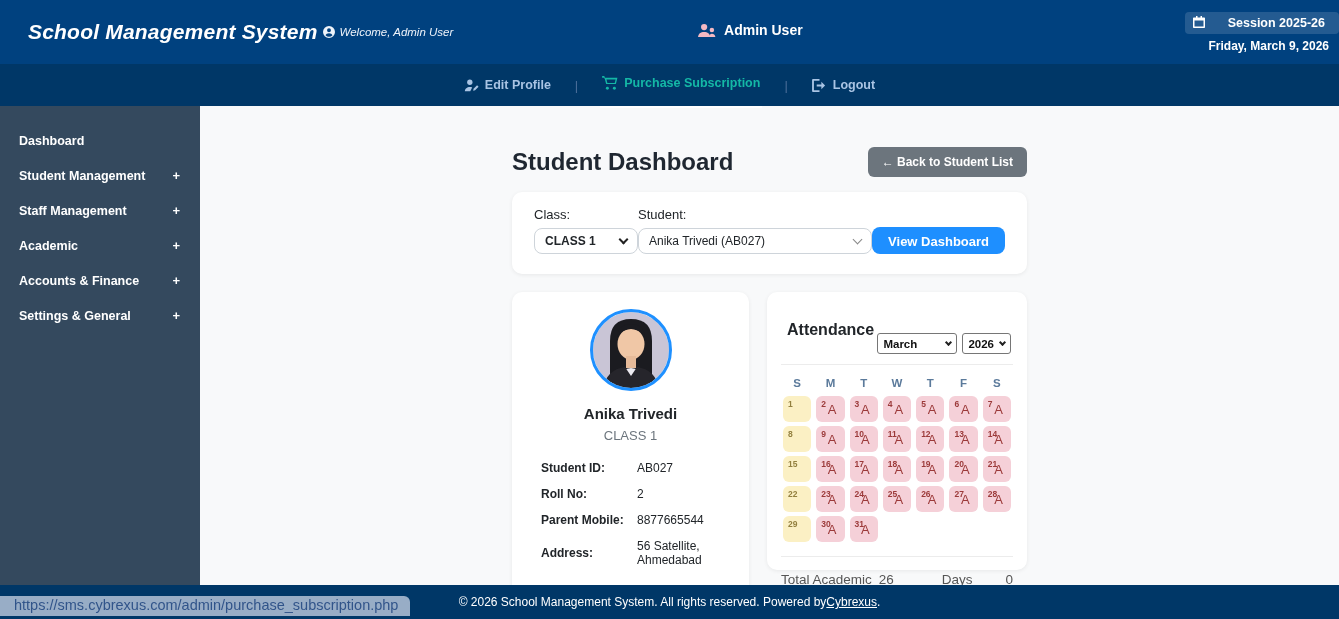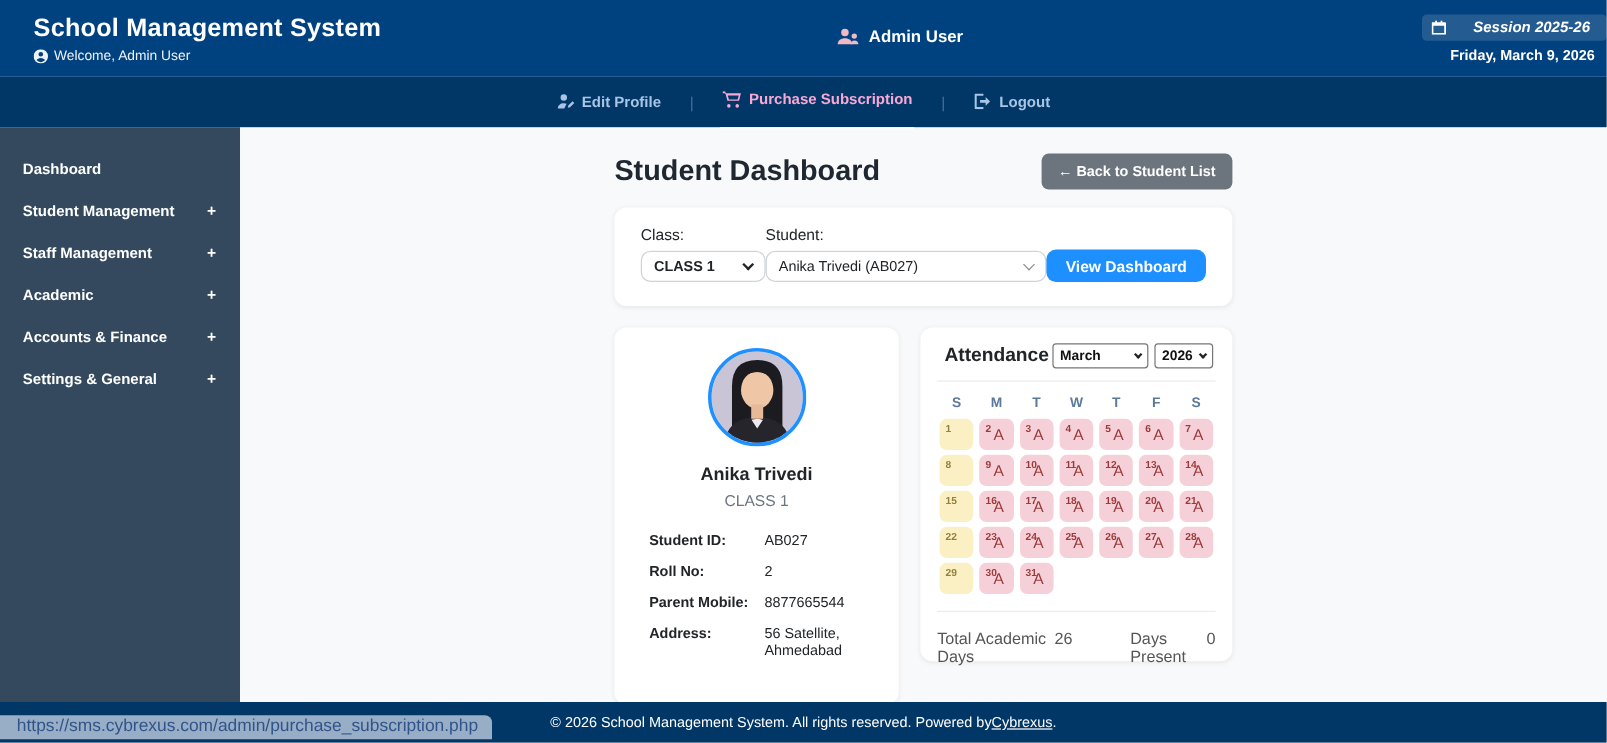--- a/index.html
+++ b/index.html
@@ -11,63 +11,63 @@
     overflow: hidden;
   }
   .app { display:flex; flex-direction:column; width:1339px; height:619px; }
 
   
   .topbar {
     height:64px; background:#00417f; color:#fff;
     display:flex; align-items:center; position:relative;
     padding:0 8px 0 28px; flex:0 0 auto;
   }
-  .brand { display:flex; flex-direction:column; gap:5px; }
+  .brand { display:flex; flex-direction:row; gap:5px;font-style:italic; }
   .brand-title { font-size:21px; font-weight:bold; letter-spacing:.2px; }
   .welcome { font-size:11.5px; display:flex; align-items:center; gap:5px; color:#eef3fa; }
   .center-user {
     position:absolute; left:56%; transform:translateX(-50%);
     top:22px; display:flex; align-items:flex-end; gap:8px;
     font-size:14px; font-weight:bold;
   }
   .center-user .icon { color:#f3b9c3; display:flex; }
   .top-right { margin-left:auto; display:flex; flex-direction:column; align-items:flex-end; gap:5px; }
   .session-badge {
     background:rgba(255,255,255,.14); border-radius:4px;
     font-size:12.5px; font-weight:bold; padding:4px 10px 4px 8px;
-    display:flex; align-items:center; gap:23px; margin-right:-8px; padding-right:14px;font-style:italic;
+    display:flex; gap:23px; margin-right:-8px; padding-right:14px;
   }
   .top-date { font-size:12px; font-weight:bold; padding-right:2px; }
 
   
   .menubar {
     height:42px; background:#003767; color:#fff; flex:0 0 auto;
     display:flex; align-items:center; justify-content:center;
   }
   .nav-item {
-    display:flex; align-items:flex-start; gap:6px; font-size:12.5px; font-weight:bold;
+    display:flex; align-items:flex-end; gap:6px; font-size:12.5px; font-weight:bold;
     color:#a9c4e4; cursor:pointer; padding:4px 2px;
   }
-  .nav-item.active { color:#f9a8d4; border-bottom:2px solid #fff; padding-bottom:16px; margin-bottom:-10px; }
+  .nav-item.active { color:#14b8a6; border-bottom:2px solid #fff; padding-bottom:16px; margin-bottom:-10px; }
   .nav-item .icon { display:flex; }
   .nav-sep { color:#4a6d99; margin:0 22px; font-size:13px; }
 
   
   .body-row { flex:1; display:flex; min-height:0; }
   .sidebar { width:200px; background:#34495e; color:#fff; padding-top:18px; flex:0 0 auto; }
   .side-item {
     display:flex; justify-content:space-between; align-items:center;
     padding:10px 20px 10px 19px; font-size:12.5px; font-weight:bold; cursor:pointer;
   }
   .side-item .plus { font-size:13px; font-weight:bold; }
 
   .content { flex:1; position:relative; overflow:hidden; }
   .content-inner { width:515px; margin:0 auto; }
 
-  .page-head { display:flex; justify-content:space-between; align-items:center; margin-top:22px; }
+  .page-head { display:flex; justify-content:space-between; align-items:center; margin-top:41px; }
   .page-title { font-size:24px; font-weight:600; color:#1f2731; }
   .back-btn {
     background:#6c757d; color:#fff; border:none; border-radius:6px;
     font-family:inherit; font-size:12px; font-weight:bold; padding:8px 14px; cursor:pointer;
   }
 
   .filter-card {
     background:#fff; border-radius:10px; box-shadow:0 1px 4px rgba(0,0,0,.07);
     margin-top:15px; padding:15px 22px 20px; display:flex; align-items:flex-end; 
   }
@@ -92,38 +92,38 @@
 
   
   .student-card {
     width:237px; background:#fff; border-radius:10px; box-shadow:0 1px 4px rgba(0,0,0,.07);
     padding:17px 0 26px; text-align:center;
   }
   .avatar-wrap { display:flex; justify-content:center; }
   .student-name { font-size:15px; font-weight:bold; color:#212529; margin-top:10px; }
   .student-class { font-size:13px; color:#6c757d; margin-top:6px; }
   .details { margin-top:18px; text-align:left; padding-left:29px; }
-  .detail-row { display:flex; margin-bottom:12px; font-size:12px; color:#212529; }
+  .detail-row { display:flex; margin-bottom:12px; font-size:12px; color:#212529;align-items:center; }
   .d-label { font-weight:bold; width:96px; flex:0 0 auto; }
   .d-value { }
 
   
   .attendance-card {
     flex:1; background:#fff; border-radius:10px; box-shadow:0 1px 4px rgba(0,0,0,.07);
     padding:0 14px; height:278px;
   }
   .att-head { display:flex; align-items:center; justify-content:space-between;
               padding:13px 2px 10px 6px; border-bottom:1px solid #ececec;text-align:right; }
   .att-title { font-size:16px; font-weight:bold; color:#212529; }
   .att-selects { display:flex; gap:5px; }
   .att-sel {
     border:1px solid #767676; border-radius:3px; background:#fff;
     font-size:11.5px; font-weight:600; color:#111; height:21px;
     display:flex; align-items:center; justify-content:space-between; gap:6px;
-    padding:0 5px; cursor:pointer;
+    padding:0 5px; cursor:pointer;margin-top:28px;
   }
   .att-sel.month { width:80px; }
   .att-sel .chev { border-width:2px; width:5px; height:5px; margin-top:-3px; }
   .cal-grid { display:grid; grid-template-columns:repeat(7,1fr); gap:4px 5px; margin-top:12px; padding:0 2px; }
   .day-head { text-align:center; font-size:11.5px; font-weight:bold; color:#5b7a9b; padding-bottom:3px; }
   .day-cell { height:26px; border-radius:6px; position:relative; }
   .day-cell .num { position:absolute; top:3px; left:5px; font-size:8.5px; font-weight:bold; }
   .day-cell .mark { position:absolute; top:6px; left:50%; transform:translateX(-30%); font-size:13px; }
   .day-cell.holiday { background:#fbf0c4; color:#93803f; }
   .day-cell.absent  { background:#f5d0d8; color:#9c3a3a; }

